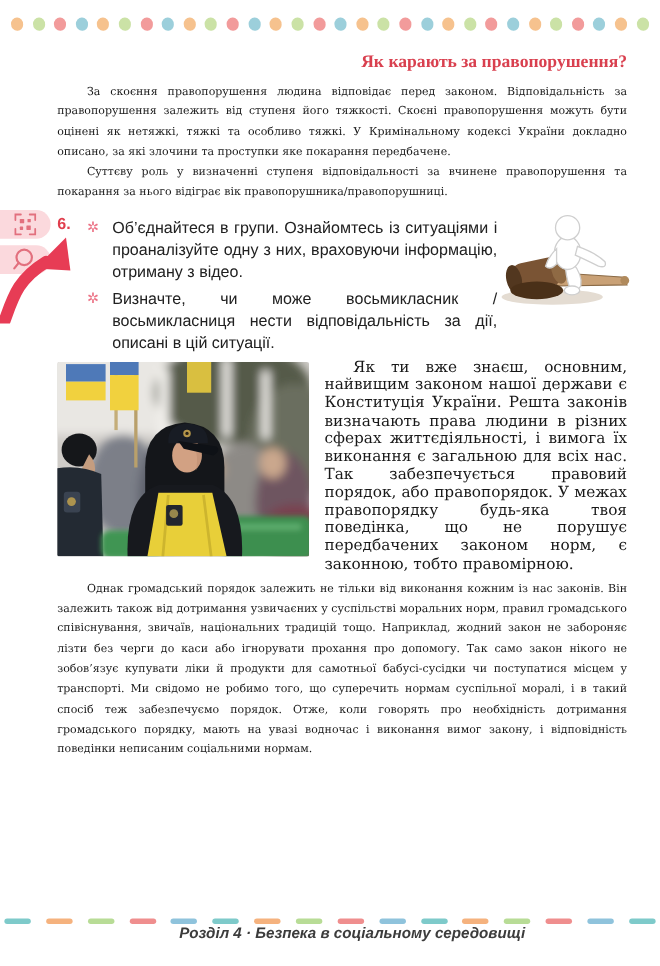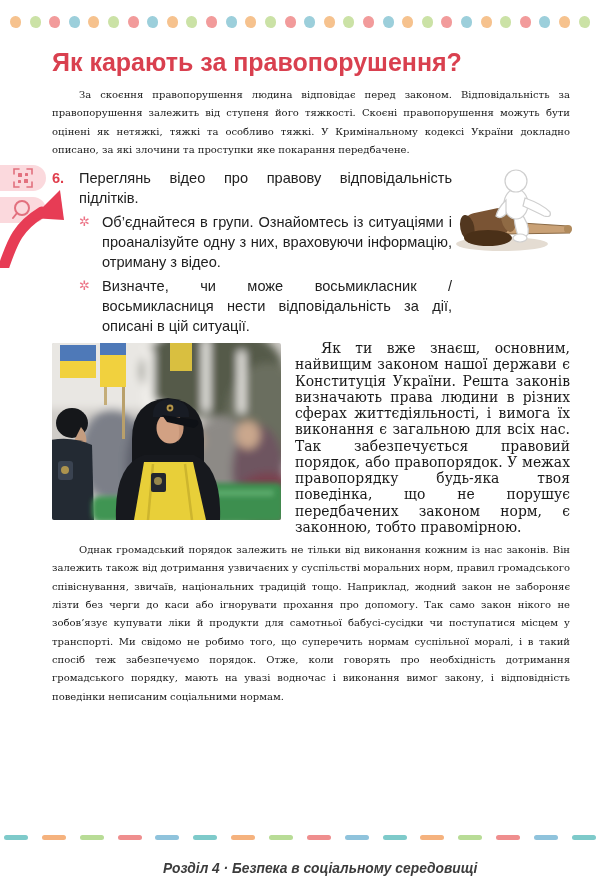--- a/index.html
+++ b/index.html
@@ -5,22 +5,22 @@
   html,body{margin:0;padding:0;background:#ffffff;}
   .page{position:relative;width:600px;height:878px;background:#fff;overflow:hidden;
         font-family:"DejaVu Serif",serif;}
   
   .dots{position:absolute;top:16px;left:10px;right:10px;height:12px;display:flex;justify-content:space-between;}
   .dots span{width:11px;height:12px;border-radius:50% 50% 46% 54%;}
   .divider{position:absolute;top:835px;left:4px;right:4px;height:6px;display:flex;justify-content:space-between;}
   .divider span{width:24px;height:5px;border-radius:3px;}
   
   .content{position:absolute;left:52px;top:40px;width:518px;}
-  h2.sec{font-family:Liberation Sans, sans-serif;font-weight:700;font-size:25px;
-         color:var(--heading);text-align:left;margin:8px 0 9px 0;}
+  h2.sec{font-family:Liberation Serif, serif;font-weight:700;font-size:16px;
+         color:var(--heading);text-align:right;margin:8px 0 9px 0;}
   .para p{margin:0;text-indent:27px;font-size:10px;line-height:18.3px;text-align:justify;color:#181818;}
   
   .task{position:relative;display:flex;font-family:"Liberation Sans",sans-serif;
         font-size:14.6px;line-height:20px;color:#212121;margin-top:9px;}
   .task-num{flex:0 0 27px;font-weight:700;color:var(--tasknum);}
   .task-content{flex:1;text-align:justify;}
   .task6 .task-content{padding-right:118px;}
   .bullet{display:flex;margin-top:4px;}
   .bullet-marker{flex:0 0 23px;color:var(--marker);font-family:"DejaVu Sans",sans-serif;
                  font-size:13px;line-height:19px;}
@@ -32,21 +32,21 @@
   
   .cols{margin-top:4px;overflow:visible;}
   .photo{float:left;width:229px;height:177px;margin:3px 14px 4px 0;border-radius:2px;overflow:hidden;}
   .col-text p{margin:0;text-indent:26px;font-size:13.9px;line-height:16.25px;text-align:justify;color:#181818;}
   .fullpara{clear:both;margin-top:6px;}
   .gavel-ill{position:absolute;right:-8px;top:0;}
   
   .page-badge{position:absolute;left:10px;top:845px;width:126px;height:25px;background:var(--badge);
               border-radius:13px;display:flex;align-items:center;justify-content:center;
               font-family:"Liberation Sans",sans-serif;font-weight:700;font-size:14.5px;color:#fff;}
-  .chapter{position:absolute;left:163px;top:861px;font-family:"Liberation Sans",sans-serif;
+  .chapter{position:absolute;left:163px;top:841px;font-family:"Liberation Sans",sans-serif;
            font-style:italic;font-weight:700;font-size:13.8px;color:#3c3c3c;}
 </style>
 </head>
 <body>
 
 <div class="page" style="--heading: #d9404f; --tasknum: #e03e4d; --marker: #ec7386; --band: #fbd9dd; --icon: #e2707e; --arrow: #e73c55; --badge: #ea5c6c;">
 
   <div class="dots">
       <span style="background: rgb(246, 194, 142);"></span>
       <span style="background: rgb(203, 226, 166);"></span>
@@ -79,20 +79,21 @@
       <span style="background: rgb(246, 194, 142);"></span>
       <span style="background: rgb(203, 226, 166);"></span>
     </div>
 
   <div class="content">
 
     <h2 class="sec">Як карають за правопорушення?</h2>
 
     <div class="para">
       <p>За скоєння правопорушення людина відповідає перед законом. Відповідальність за правопорушення залежить від ступеня його тяжкості. Скоєні правопорушення можуть бути оцінені як нетяжкі, тяжкі та особливо тяжкі. У Кримінальному кодексі України докладно описано, за які злочини та проступки яке покарання передбачене.</p>
+      <p>Суттєву роль у визначенні ступеня відповідальності за вчинене правопорушення та покарання за нього відіграє вік правопорушника/правопорушниці.</p>
     </div>
 
     <div class="task task6">
       <div class="band" style="top:-3px">
         <svg width="22" height="22" viewBox="0 0 22 22">
           <g fill="none" stroke="var(--icon)" stroke-width="1.6" stroke-linecap="round">
             <path d="M2,7 V2 H7"></path>
               <path d="M15,2 H20 V7"></path>
               <path d="M20,15 V20 H15"></path>
               <path d="M7,20 H2 V15"></path>
@@ -112,21 +113,20 @@
         </svg>
       </div>
       <div class="arrow-wrap">
         <svg width="104" height="96" viewBox="0 0 104 96">
           <path d="M6,94 C14,72 18,56 44,40" fill="none" stroke="var(--arrow)" stroke-width="11" stroke-linecap="round"></path>
           <polygon points="34,46 62,18 66,48" fill="var(--arrow)"></polygon>
         </svg>
       </div>
       <div class="task-num">6.</div>
       <div class="task-content">
-        <div>Переглянь відео про правову відповідальність підлітків.</div>
         <div class="bullet">
           <span class="bullet-marker">✲</span>
           <span class="bullet-text">Об’єднайтеся в групи. Ознайомтесь із ситуаціями і проаналізуйте одну з них, враховуючи інформацію, отриману з відео.</span>
         </div>
         <div class="bullet">
           <span class="bullet-marker">✲</span>
           <span class="bullet-text">Визначте, чи може восьмикласник / восьмикласниця нести відповідальність за дії, описані в цій ситуації.</span>
         </div>
       </div>
       <div class="gavel-ill">

